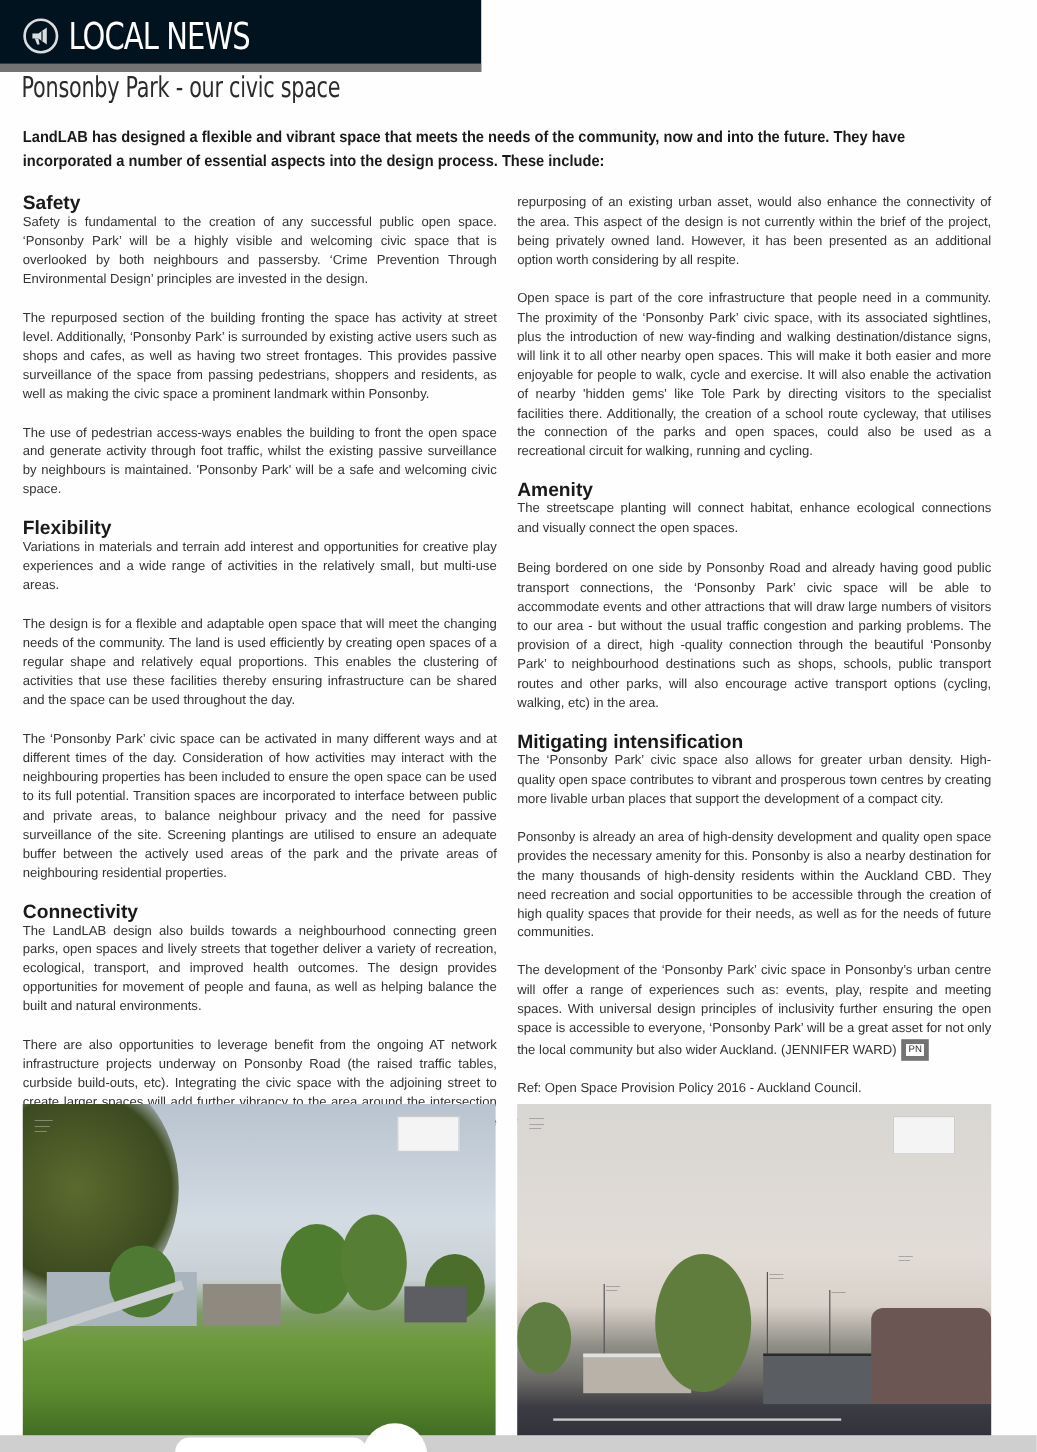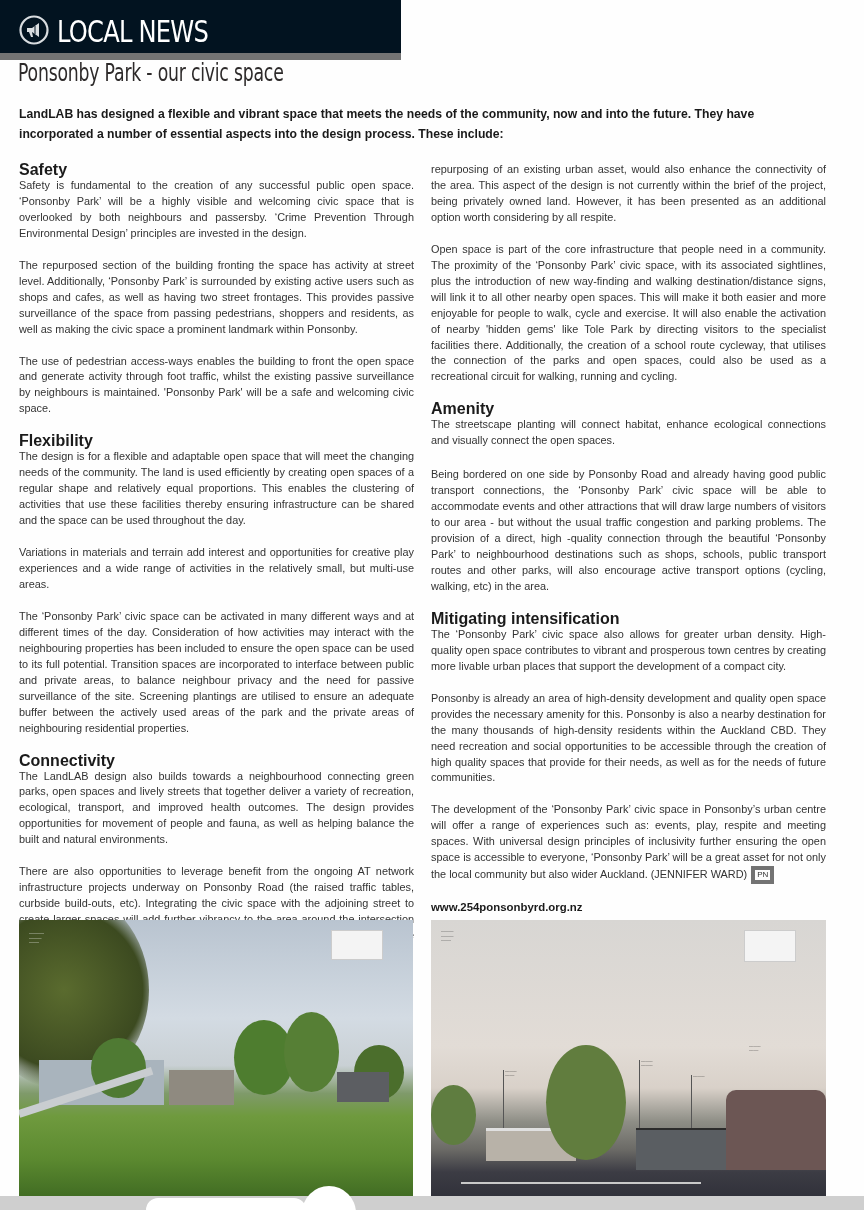--- a/index.html
+++ b/index.html
@@ -111,22 +111,22 @@
 
 <div class="col col-left">
   <div>
     <h3>Safety</h3>
     <p>Safety is fundamental to the creation of any successful public open space. ‘Ponsonby Park’ will be a highly visible and welcoming civic space that is overlooked by both neighbours and passersby. ‘Crime Prevention Through Environmental Design’ principles are invested in the design.</p>
     <p>The repurposed section of the building fronting the space has activity at street level. Additionally, ‘Ponsonby Park’ is surrounded by existing active users such as shops and cafes, as well as having two street frontages. This provides passive surveillance of the space from passing pedestrians, shoppers and residents, as well as making the civic space a prominent landmark within Ponsonby.</p>
     <p>The use of pedestrian access-ways enables the building to front the open space and generate activity through foot traffic, whilst the existing passive surveillance by neighbours is maintained. 'Ponsonby Park' will be a safe and welcoming civic space.</p>
   </div>
   <div>
     <h3>Flexibility</h3>
+    <p>Variations in materials and terrain add interest and opportunities for creative play experiences and a wide range of activities in the relatively small, but multi-use areas.</p>
     <p>The design is for a flexible and adaptable open space that will meet the changing needs of the community. The land is used efficiently by creating open spaces of a regular shape and relatively equal proportions. This enables the clustering of activities that use these facilities thereby ensuring infrastructure can be shared and the space can be used throughout the day.</p>
-    <p>Variations in materials and terrain add interest and opportunities for creative play experiences and a wide range of activities in the relatively small, but multi-use areas.</p>
     <p>The ‘Ponsonby Park’ civic space can be activated in many different ways and at different times of the day. Consideration of how activities may interact with the neighbouring properties has been included to ensure the open space can be used to its full potential. Transition spaces are incorporated to interface between public and private areas, to balance neighbour privacy and the need for passive surveillance of the site. Screening plantings are utilised to ensure an adequate buffer between the actively used areas of the park and the private areas of neighbouring residential properties.</p>
   </div>
   <div>
     <h3>Connectivity</h3>
     <p>The LandLAB design also builds towards a neighbourhood connecting green parks, open spaces and lively streets that together deliver a variety of recreation, ecological, transport, and improved health outcomes. The design provides opportunities for movement of people and fauna, as well as helping balance the built and natural environments.</p>
     <p>There are also opportunities to leverage benefit from the ongoing AT network infrastructure projects underway on Ponsonby Road (the raised traffic tables, curbside build-outs, etc). Integrating the civic space with the adjoining street to create larger spaces will add further vibrancy to the area around the intersection of Ponsonby Road and O’Neill Street. The option for a potential laneway linkage to Tole Street, through the</p>
   </div>
 </div>
 
 <div class="col col-right">
@@ -136,20 +136,21 @@
     <h3>Amenity</h3>
     <p style="margin-bottom:18px">The streetscape planting will connect habitat, enhance ecological connections and visually connect the open spaces.</p>
     <p>Being bordered on one side by Ponsonby Road and already having good public transport connections, the ‘Ponsonby Park’ civic space will be able to accommodate events and other attractions that will draw large numbers of visitors to our area - but without the usual traffic congestion and parking problems. The provision of a direct, high -quality connection through the beautiful ‘Ponsonby Park’ to neighbourhood destinations such as shops, schools, public transport routes and other parks, will also encourage active transport options (cycling, walking, etc) in the area.</p>
   </div>
   <div>
     <h3>Mitigating intensification</h3>
     <p>The ‘Ponsonby Park’ civic space also allows for greater urban density. High-quality open space contributes to vibrant and prosperous town centres by creating more livable urban places that support the development of a compact city.</p>
     <p>Ponsonby is already an area of high-density development and quality open space provides the necessary amenity for this. Ponsonby is also a nearby destination for the many thousands of high-density residents within the Auckland CBD.  They need recreation and social opportunities to be accessible through the creation of high quality spaces that provide for their needs, as well as for the needs of future communities.</p>
     <p><span>The development of the ‘Ponsonby Park’ civic space in Ponsonby’s urban centre will offer a range of experiences such as: events, play, respite and meeting spaces. With universal design principles of inclusivity further ensuring the open space is accessible to everyone, ‘Ponsonby Park’ will be a great asset for not only the local community but also wider Auckland. (JENNIFER WARD)</span><span class="pn-badge">PN</span></p>
   </div>
+  <p style="margin-bottom:12px">Ref: Open Space Provision Policy 2016 - Auckland Council.</p>
   <p class="url">www.254ponsonbyrd.org.nz</p>
 </div>
 
 <div class="photo photo-left">
   <div class="tree-blob" style="left:-40px;top:-30px;width:170px;height:200px;background:radial-gradient(circle at 50% 50%, #5a6b2e 0%, #3c4a20 60%, rgba(60,74,32,0) 75%);"></div>
   <div class="caption-text" style="left:10px;top:12px;width:60px;">──────<br>─────<br>────</div>
   <div class="thumb" style="left:312px;top:10px;width:50px;height:28px;"></div>
   <div style="position:absolute;left:20px;top:140px;width:125px;height:45px;background:#a9b4bd;"></div>
   <div style="position:absolute;left:150px;top:150px;width:65px;height:35px;background:#8f8a80;"></div>
   <div class="tree-blob" style="left:72px;top:118px;width:55px;height:60px;background:#4f7a33;"></div>

